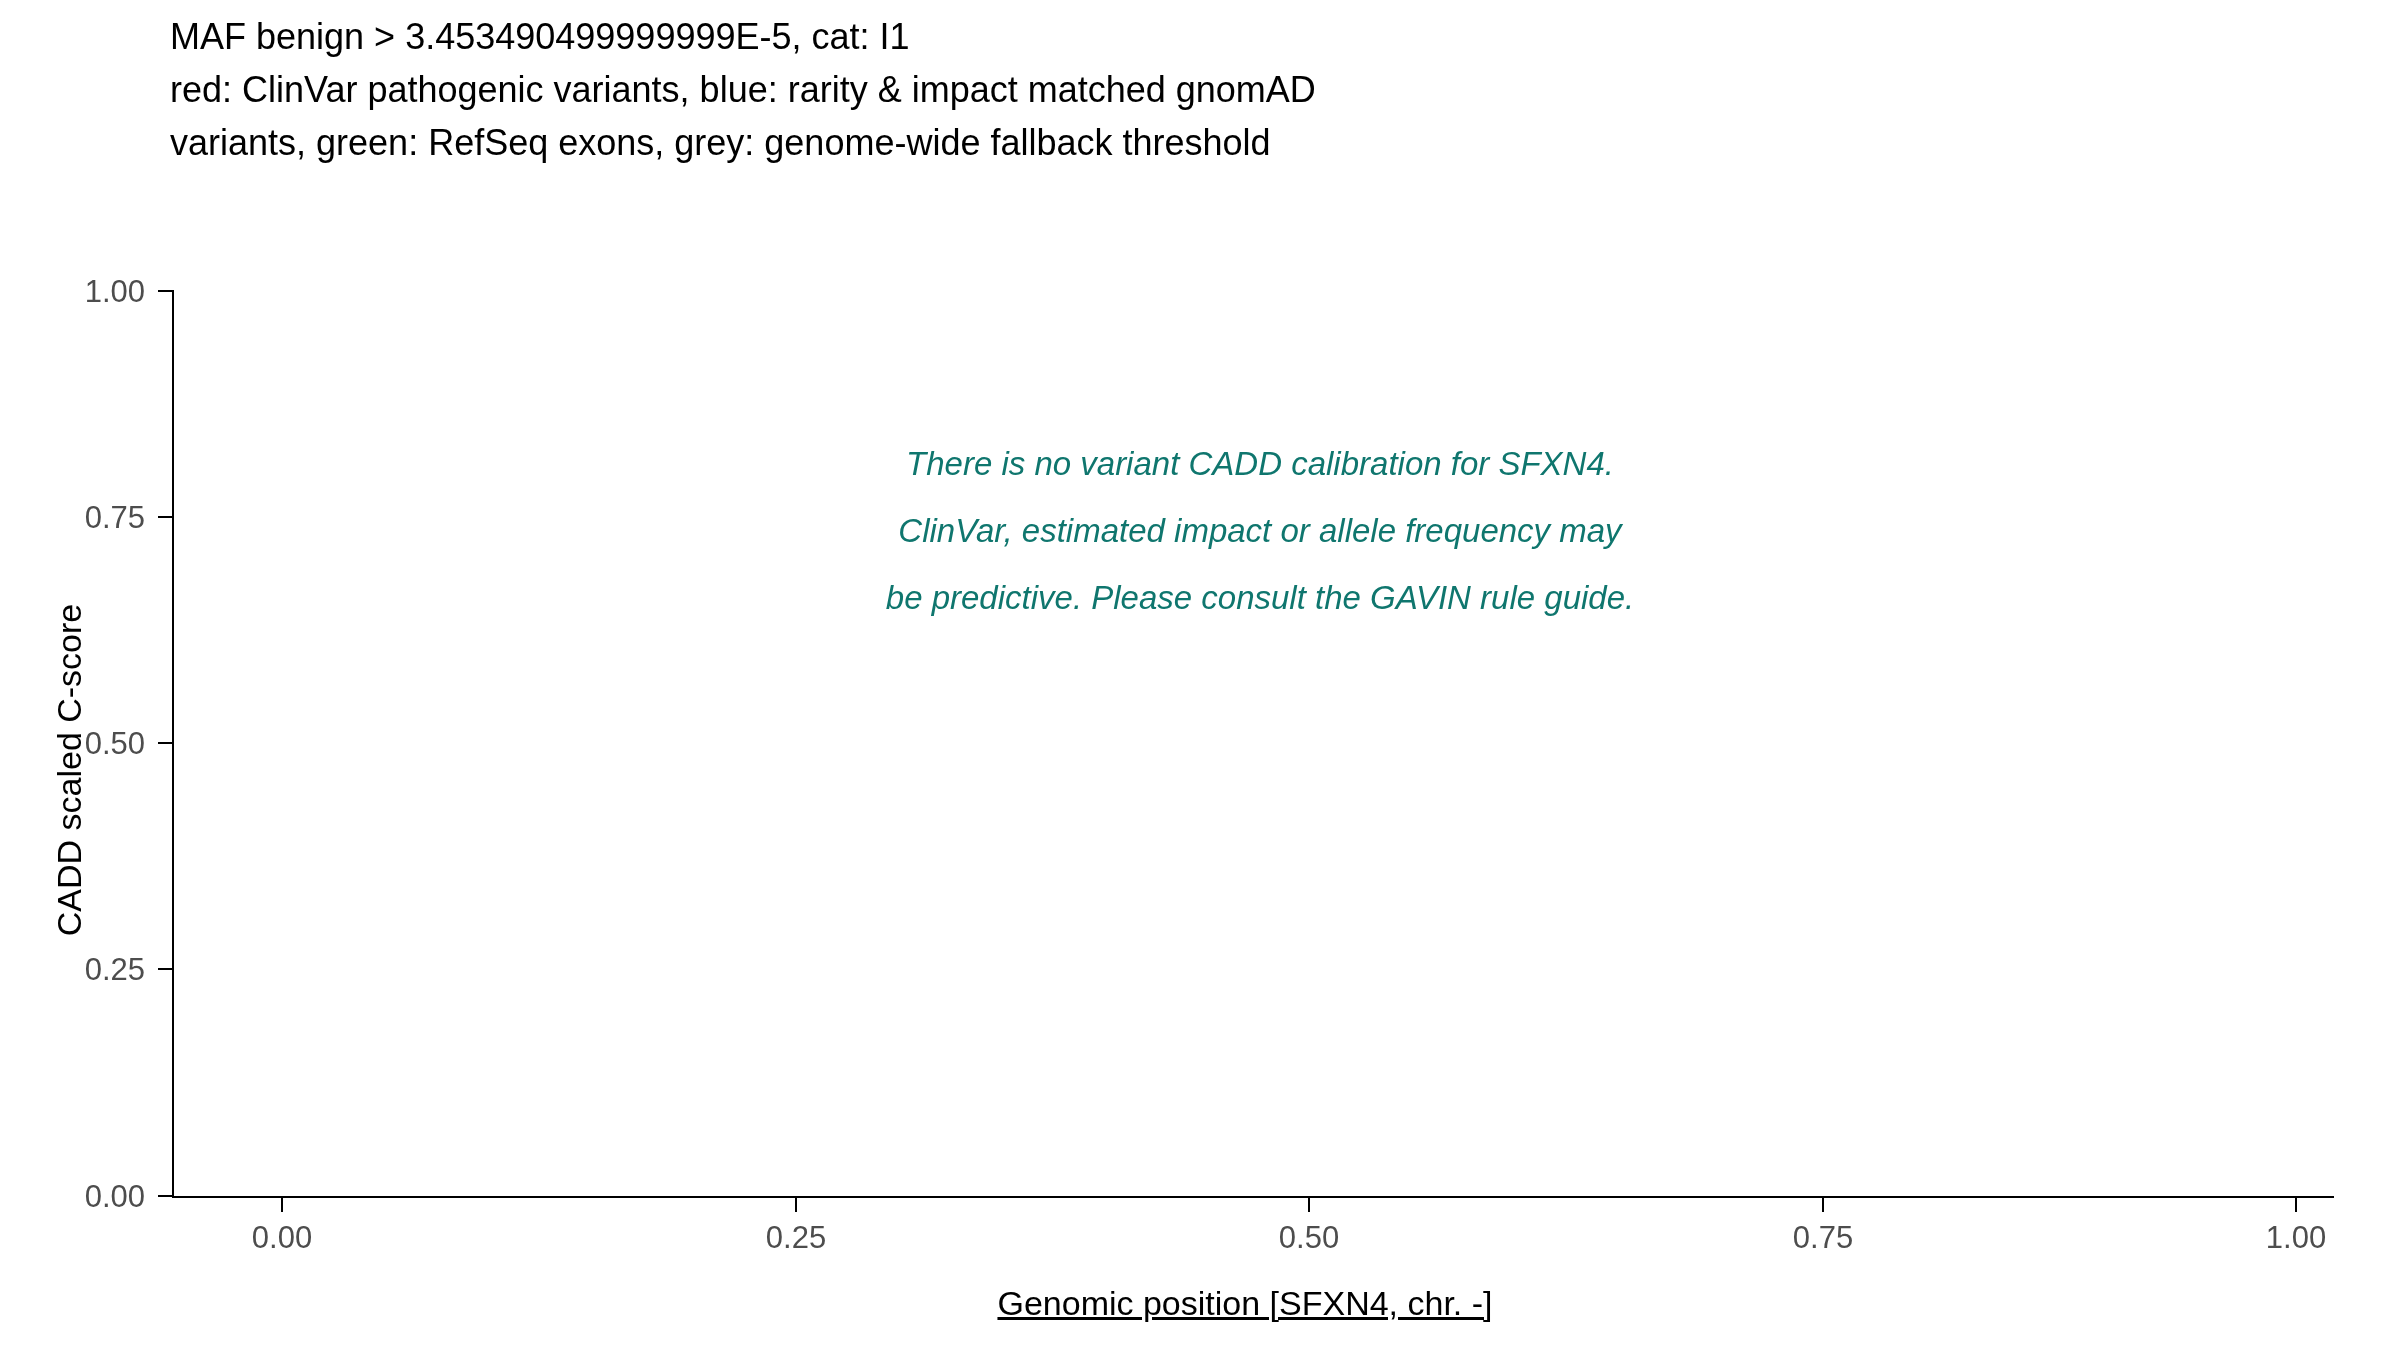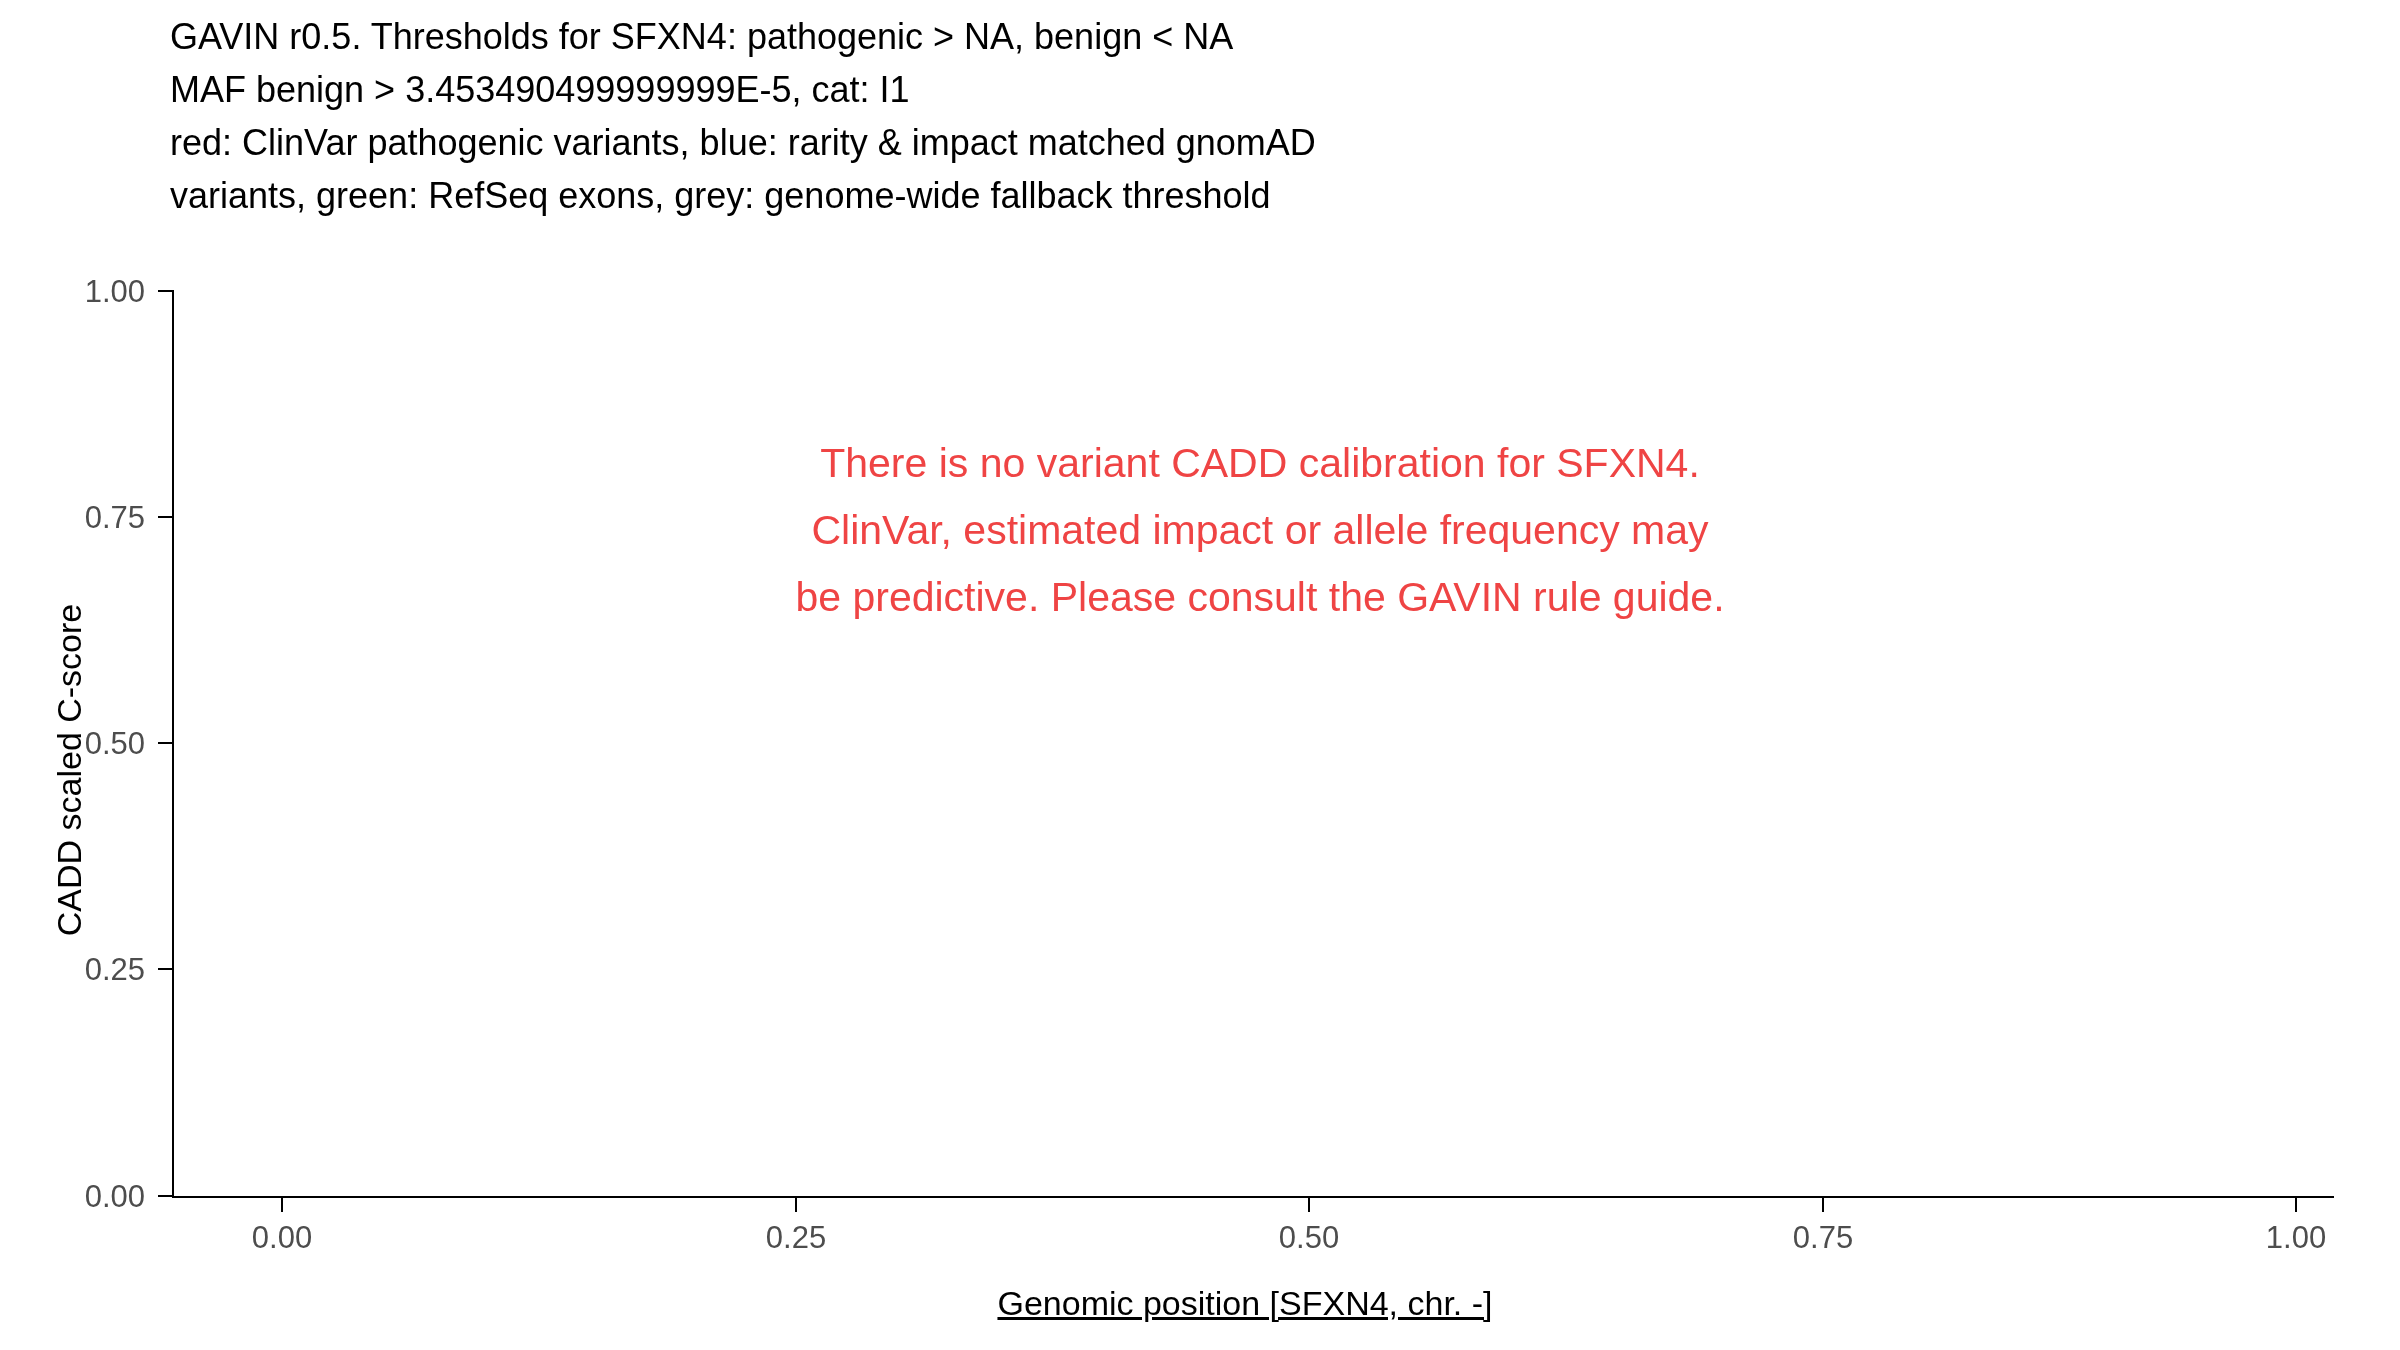--- a/index.html
+++ b/index.html
@@ -125,33 +125,33 @@
 
   
   .annotation {
     position: absolute;
     left: 620px;
     top: 430px;
     width: 1280px;
     text-align: center;
   }
   .annotation-line {
-    font-size: 41px;
+    font-size: 33px;
     line-height: 67px;
-    color: #ef4444;
+    color: #0f766e;
     white-space: pre;
+    font-style: italic;
   }
 </style>
 </head>
 <body>
 
 <div id="plot">
 
   <div class="title-block">
-    <div class="title-line">GAVIN r0.5. Thresholds for SFXN4: pathogenic &gt; NA, benign &lt; NA</div>
     <div class="title-line">MAF benign &gt; 3.453490499999999E-5, cat: I1</div>
     <div class="title-line">red: ClinVar pathogenic variants, blue: rarity &amp; impact matched gnomAD</div>
     <div class="title-line">variants, green: RefSeq exons, grey: genome-wide fallback threshold</div>
   </div>
 
   <div class="panel"></div>
 
   <div class="axis-line-y"></div>
   <div class="axis-line-x"></div>
 

